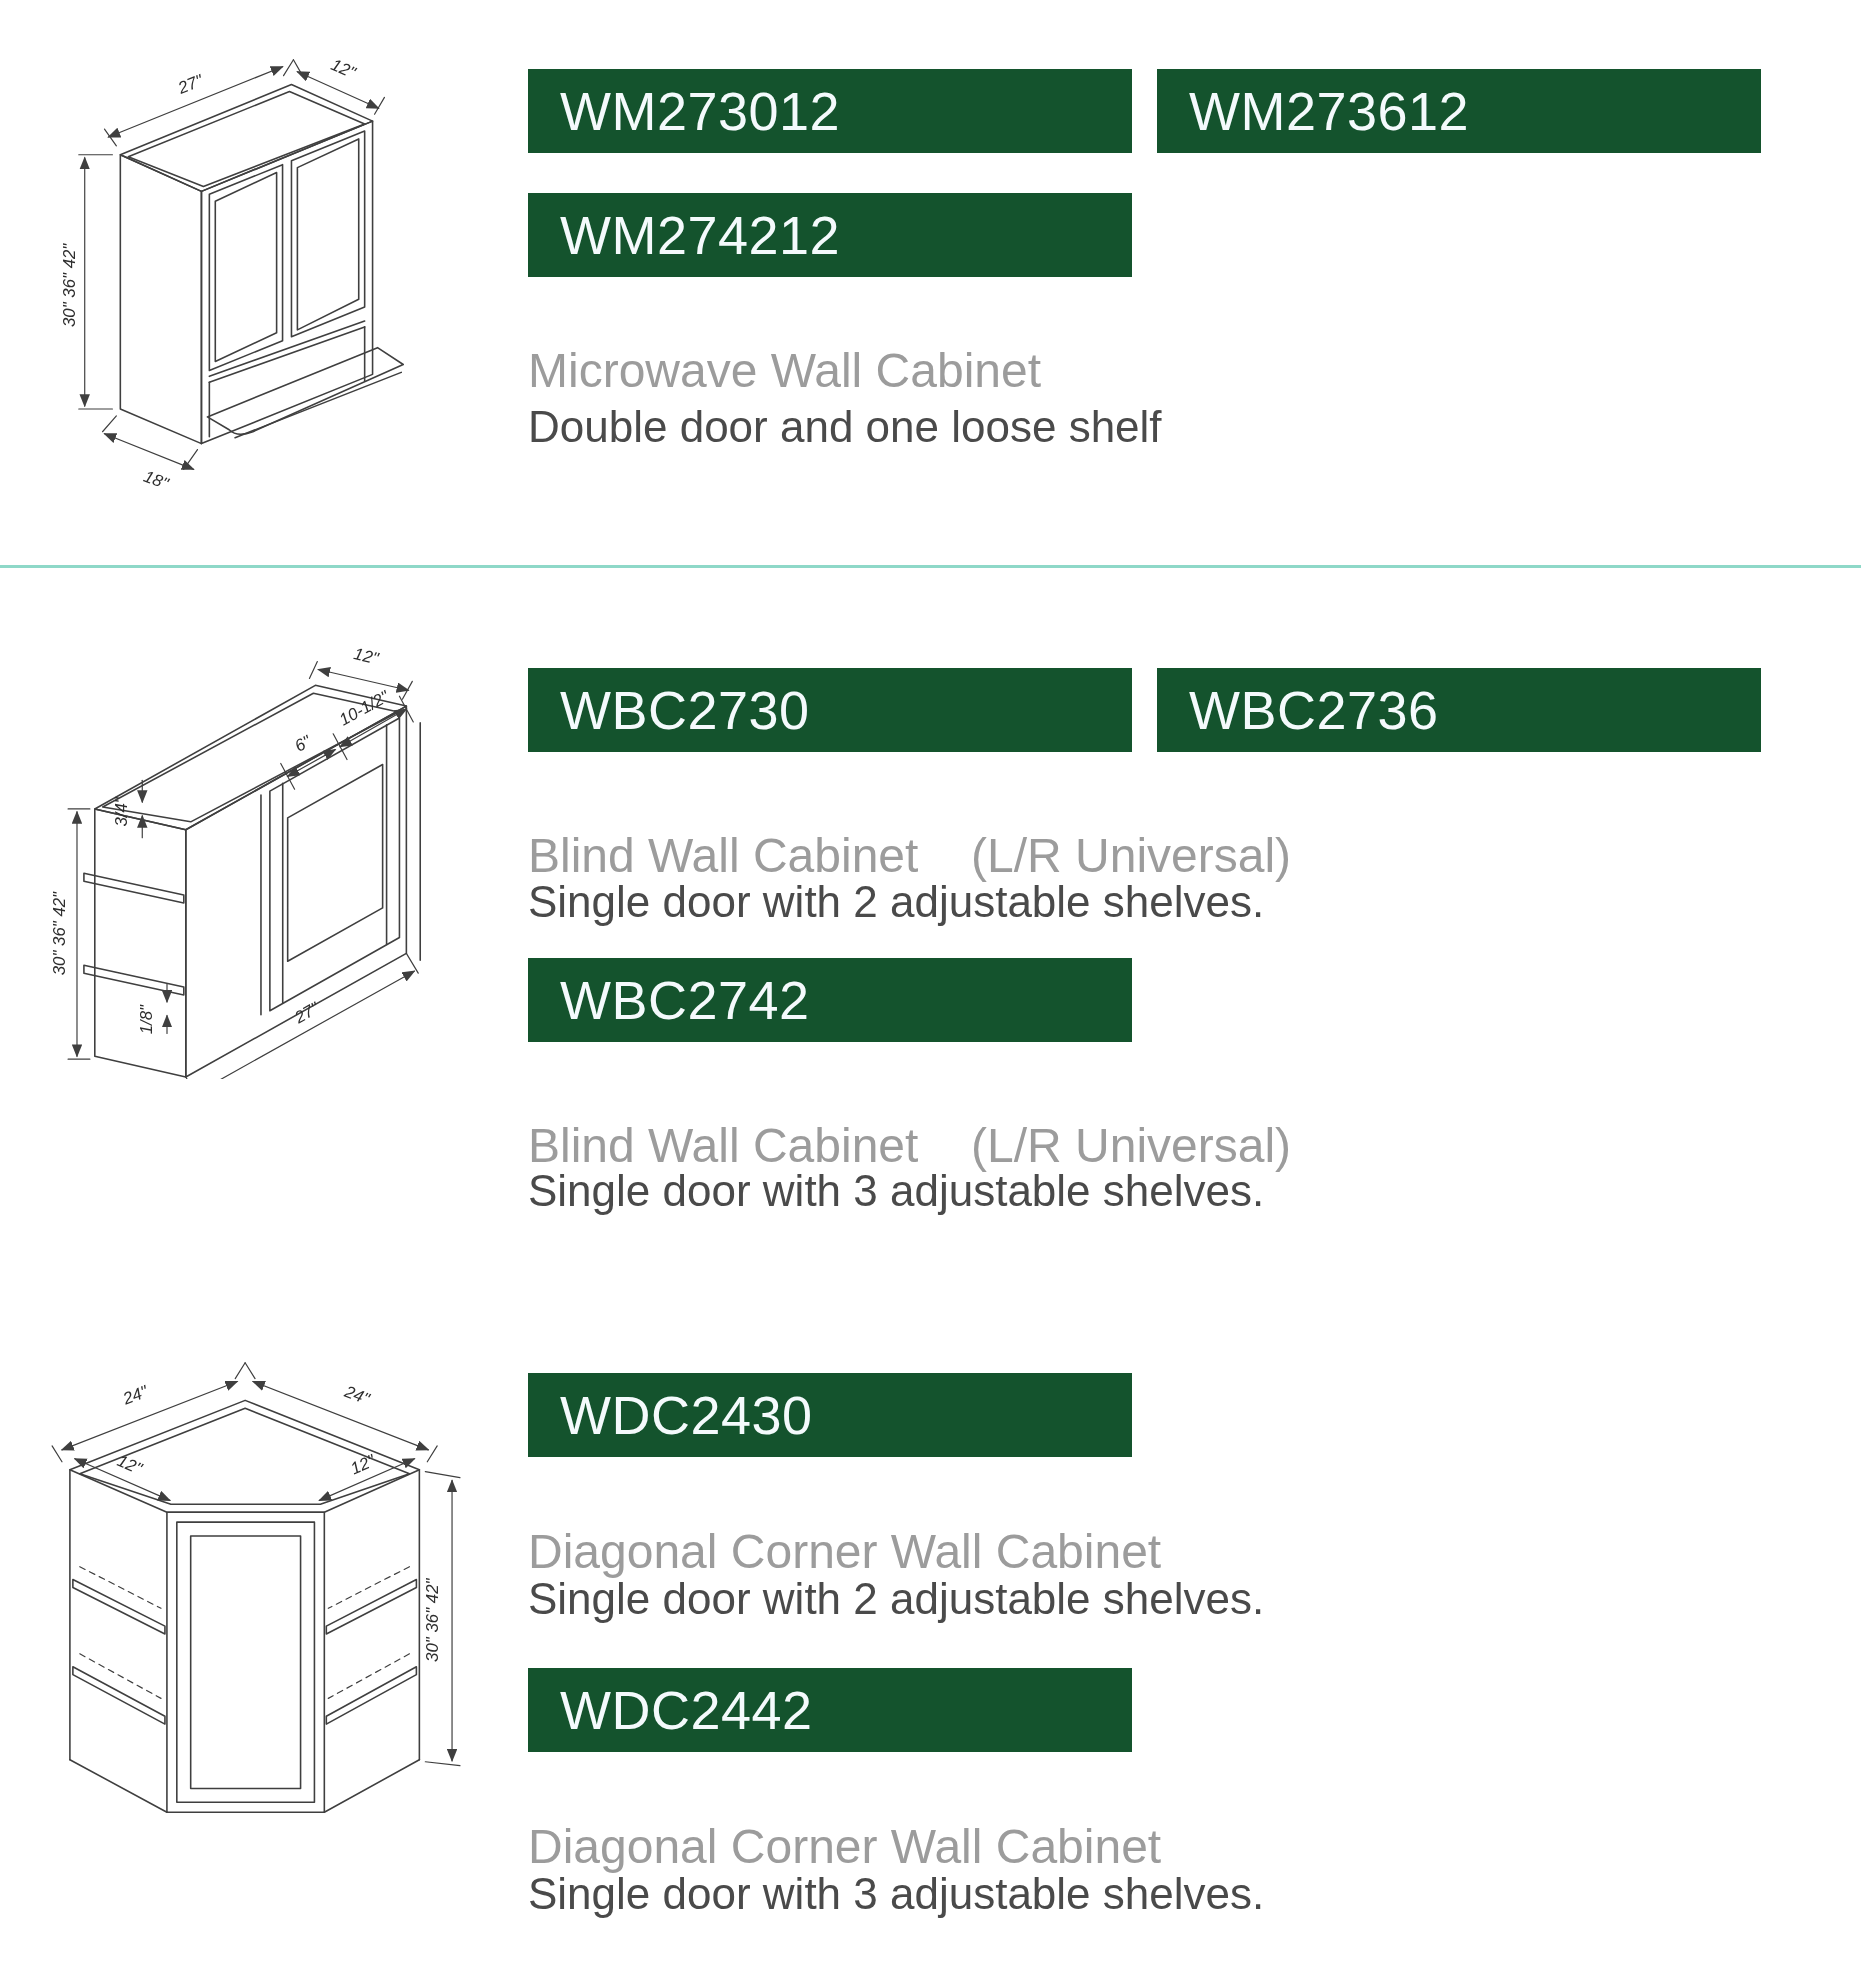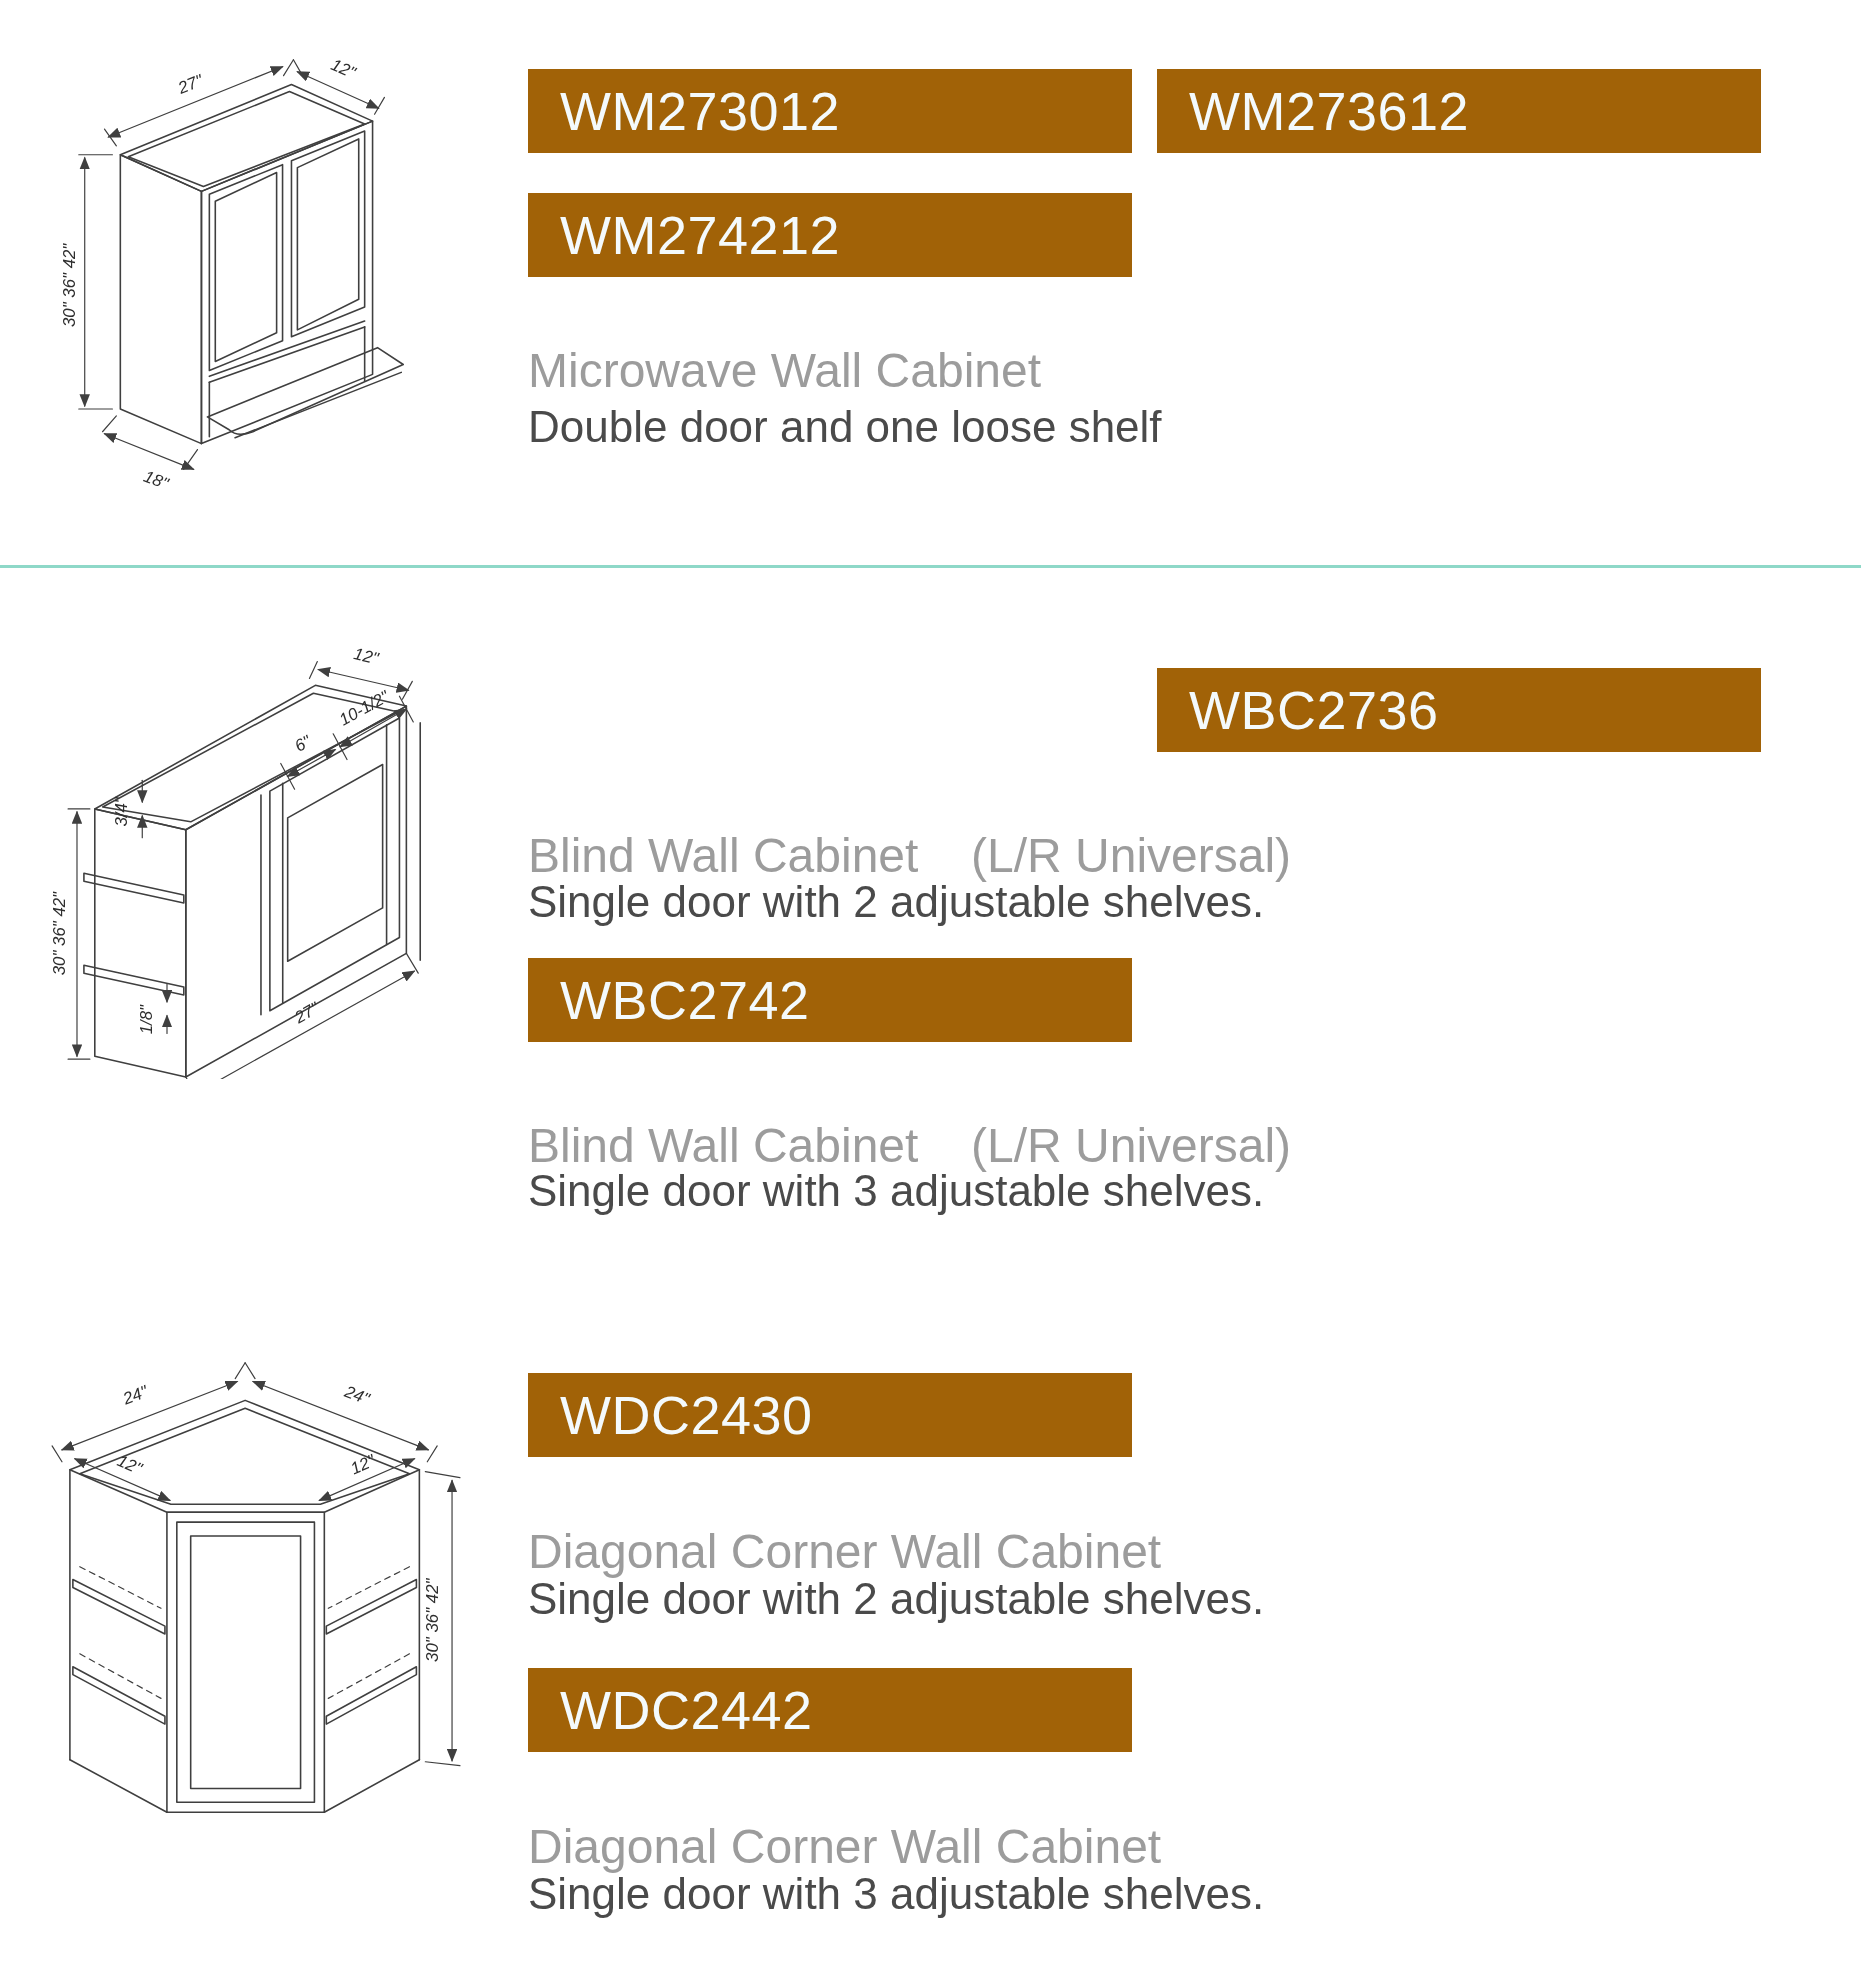--- a/index.html
+++ b/index.html
@@ -1,18 +1,18 @@
 <!DOCTYPE html>
 <html><head>
 <meta charset="utf-8">
 <style>
   html,body{margin:0;padding:0;background:#ffffff;}
   .page{position:relative;width:1861px;height:1980px;background:#ffffff;overflow:hidden;
         font-family:"Liberation Sans", sans-serif;}
-  .badge{position:absolute;width:604px;height:84px;background:#a16207;}
+  .badge{position:absolute;width:604px;height:84px;background:#14532d;}
   .badge span{display:block;margin-left:32px;line-height:84px;font-size:54px;color:#f4fafc;
         letter-spacing:0.5px;}
   .cat-label{position:absolute;font-size:48px;color:#9c9c9c;white-space:nowrap;margin-top:38px;}
   .cat-label .note{position:absolute;left:443px;top:0;}
   .cat-desc{position:absolute;font-size:44px;color:#4a4a4a;white-space:nowrap;}
   .divider{position:absolute;left:0;width:1861px;height:3px;background:#8ed8c8;}
   .drawing{position:absolute;}
   .drawing path,.drawing line,.drawing polygon,.drawing polyline
         {fill:none;stroke:#3f3f3f;stroke-width:1.6;stroke-linejoin:round;stroke-linecap:round;}
   .drawing .dim{stroke-width:1.2;}
@@ -125,20 +125,23 @@
       <line class="dim" x1="118" y1="364" x2="118" y2="382" marker-end="url(#ar2)"></line>
       <line class="dim" x1="118" y1="414" x2="118" y2="396" marker-end="url(#ar2)"></line>
       <text transform="translate(103,400) rotate(-90)">1/8"</text>
       <line class="dim" x1="137" y1="458" x2="149" y2="478"></line>
       <line class="dim" x1="360" y1="333" x2="372" y2="353"></line>
       <line class="dim" x1="148" y1="474" x2="368" y2="351" marker-start="url(#ar2)" marker-end="url(#ar2)"></line>
       <text transform="translate(262,398) rotate(-29)">27"</text>
     </g>
   </svg>
 
+  <div class="badge" style="left:528px;top:668px">
+      <span>WBC2730</span>
+    </div>
   <div class="badge" style="left:1157px;top:668px">
       <span>WBC2736</span>
     </div>
 
   <div class="cat-label" style="left:528px;top:790px">
     <span>Blind Wall Cabinet</span>
     <span class="note">(L/R Universal)</span>
   </div>
   <div class="cat-desc" style="left:528px;top:877px">Single door with 2 adjustable shelves.</div>
 

